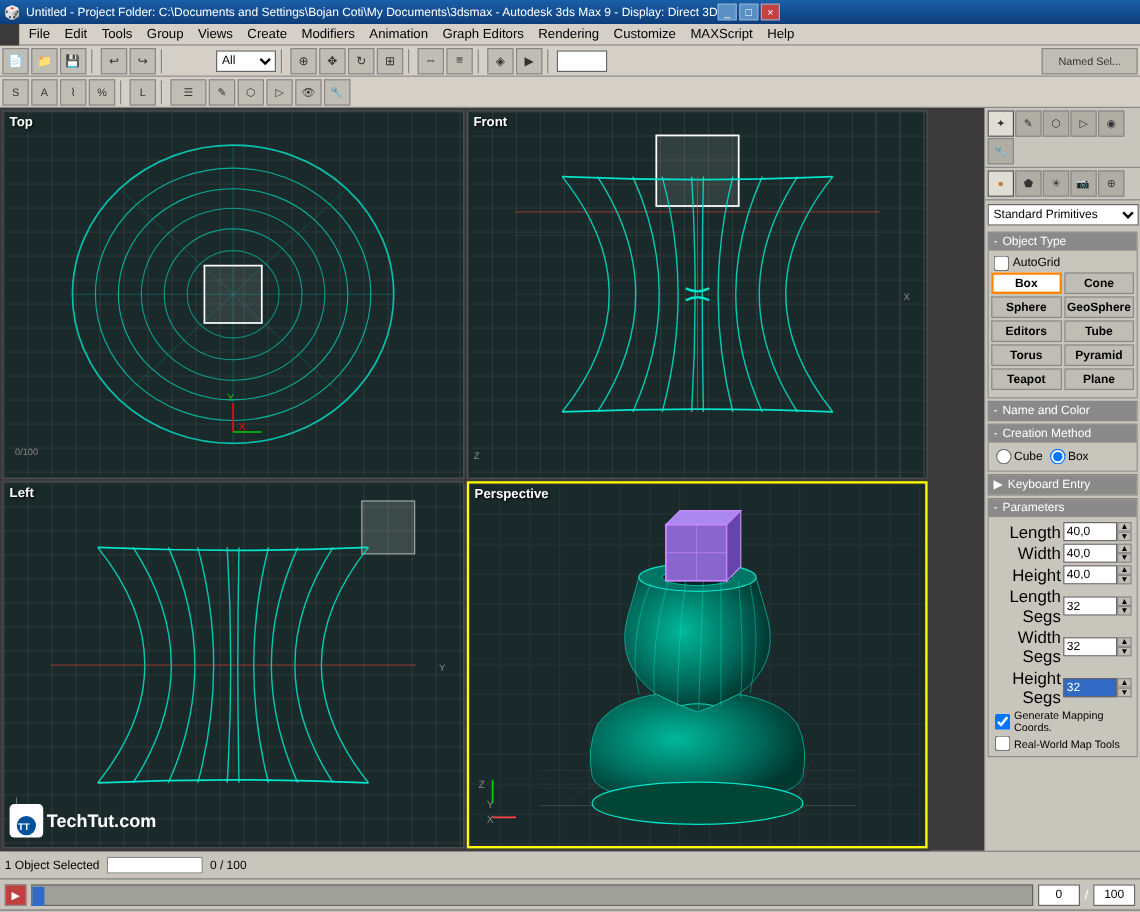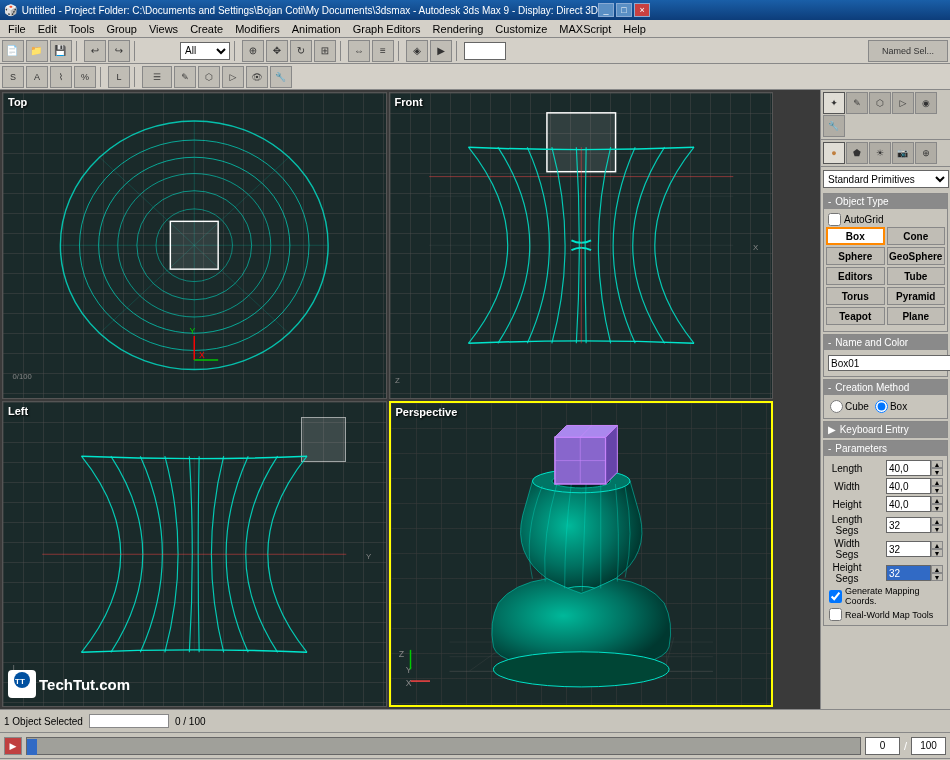--- a/index.html
+++ b/index.html
@@ -27,20 +27,21 @@
     
     #menubar {
       height: 18px;
       background: #d4d0c8;
       display: flex;
       align-items: center;
       padding: 0 2px;
       font-size: 11px;
       color: #000;
       border-bottom: 1px solid #888;
+      margin-left: 16px;
     }
     #menubar span { padding: 0 6px; cursor: pointer; }
 
     
     #toolbar1 {
       height: 26px;
       background: #d4d0c8;
       display: flex;
       align-items: center;
       padding: 0 2px;
@@ -248,21 +249,21 @@
       font-size: 10px; color: #000;
     }
     .radio-row label { display: flex; align-items: center; gap: 2px; }
 
     
     .param-row {
       display: flex; align-items: center;
       padding: 1px 2px;
       font-size: 10px; color: #000;
     }
-    .param-label { flex: 1; text-align: center; padding-right: 20px; font-size: 10px; }
+    .param-label { flex: 1; text-align: right; padding-right: 2px; font-size: 14px; }
     .param-input {
       width: 45px; height: 16px;
       background: #fff;
       border: 1px solid #666;
       font-size: 10px;
       padding: 0 2px;
     }
     .param-spinner {
       display: flex; flex-direction: column;
     }
@@ -367,21 +368,21 @@
     .watermark {
       position: absolute;
       bottom: 8px; left: 5px;
       display: flex; align-items: center; gap: 3px;
       z-index: 3;
     }
     .watermark-logo {
       width: 28px; height: 28px;
       background: #fff;
       border-radius: 4px;
-      display: flex; align-items: flex-start; justify-content: center;
+      display: flex; align-items: flex-end; justify-content: center;
       font-size: 8px; font-weight: bold; color: #009;
     }
     .watermark-text { font-size: 15px; color: #fff; font-weight: bold; }
 
     .small-white-box {
       position: absolute;
       width: 40px; height: 40px;
       background: rgba(255,255,255,0.15);
       border: 1px solid rgba(255,255,255,0.5);
     }
@@ -691,26 +692,20 @@
         </div>
       </div>
     </div>
 
     
     <div class="panel-section">
       <div class="panel-section-header">
         <span class="minus">-</span>
         <span>Name and Color</span>
       </div>
-      <div class="panel-section-content">
-        <div class="name-color-row">
-          <input class="name-input" type="text" value="Box01" style="">
-
-        </div>
-      </div>
     </div>
 
     
     <div class="panel-section">
       <div class="panel-section-header">
         <span class="minus">-</span>
         <span>Creation Method</span>
       </div>
       <div class="panel-section-content">
         <div class="radio-row">

